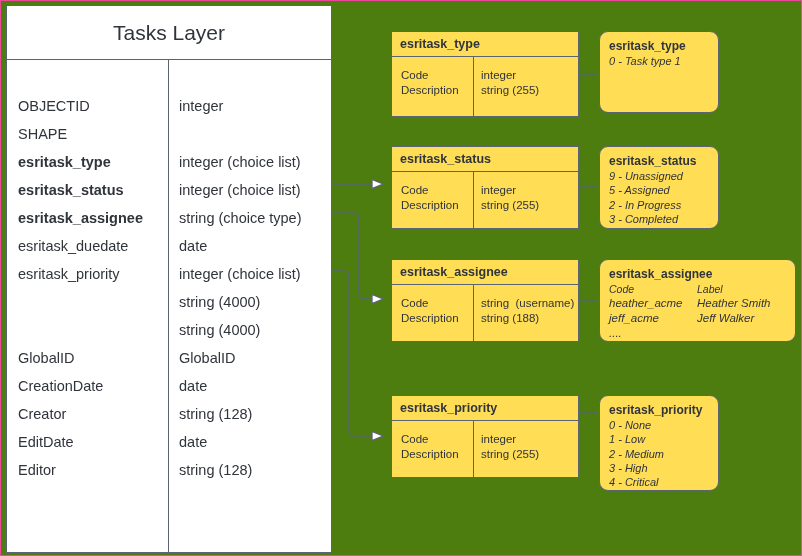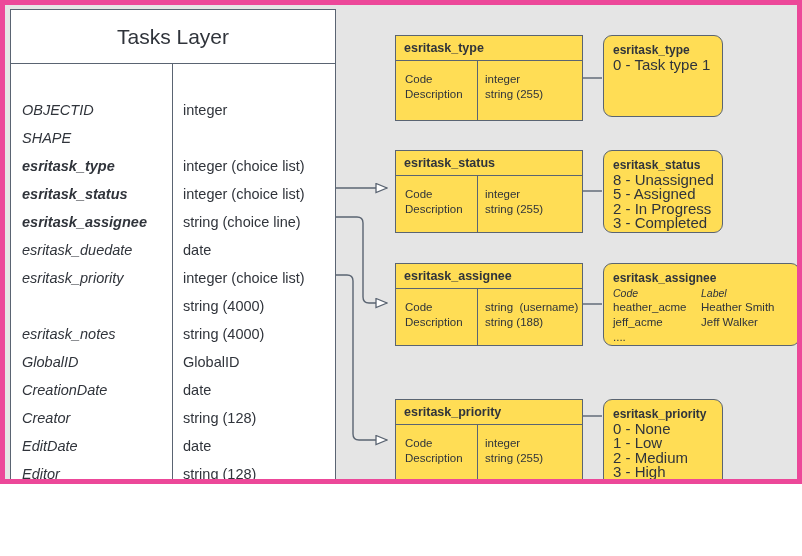--- a/index.html
+++ b/index.html
@@ -7,24 +7,24 @@
     padding: 0;
     background: #ffffff;
   }
   body {
     font-family: "Liberation Sans", sans-serif;
     color: #30343b;
   }
   #canvas {
     position: relative;
     width: 802px;
-    height: 484px;
-    background: #e5e5e5;
-    box-sizing: border-box;
-    border: 5px solid #ec4899;
+    height: 556px;
+    background: #4d7c0f;
+    box-sizing: border-box;
+    border: 1px solid #ec4899;
     overflow: hidden;
   }
 
   
   .layer-table {
     position: absolute;
     left: 5px;
     top: 4px;
     width: 326px;
     height: 548px;
@@ -61,21 +61,20 @@
   .field-row {
     height: 28px;
     line-height: 28px;
     position: relative;
     font-size: 14.5px;
   }
   .field-name {
     position: absolute;
     left: 11px;
     white-space: nowrap;
-    font-style: italic;
   }
   .field-type {
     position: absolute;
     left: 172px;
     white-space: nowrap;
   }
   .field-row.key .field-name { font-weight: bold; }
 
   
   .ybox {
@@ -123,37 +122,39 @@
     box-sizing: border-box;
     padding: 7px 9px;
   }
   .vbox-title {
     font-weight: bold;
     font-size: 12px;
     line-height: 15px;
     white-space: nowrap;
   }
   .vbox-line {
-    font-size: 15px;
+    font-size: 11px;
     line-height: 14.3px;
     white-space: nowrap;
+    font-style: italic;
   }
   .vbox-grid-head {
     font-size: 10.5px;
     font-style: italic;
     line-height: 14px;
     position: relative;
     height: 14px;
   }
   .vbox-grid-row {
     font-size: 11.5px;
     line-height: 14.8px;
     position: relative;
     height: 14.8px;
     white-space: nowrap;
+    font-style: italic;
   }
   .gcol-a { position: absolute; left: 0; }
   .gcol-b { position: absolute; left: 88px; }
 
   
   .conn {
     position: absolute;
     left: 0; top: 0;
     width: 802px; height: 556px;
     pointer-events: none;
@@ -199,35 +200,34 @@
         <div class="field-row key">
           <span class="field-name">esritask_type</span>
           <span class="field-type">integer (choice list)</span>
         </div>
         <div class="field-row key">
           <span class="field-name">esritask_status</span>
           <span class="field-type">integer (choice list)</span>
         </div>
         <div class="field-row key">
           <span class="field-name">esritask_assignee</span>
-          <span class="field-type">string (choice line)</span>
+          <span class="field-type">string (choice type)</span>
         </div>
         <div class="field-row">
           <span class="field-name">esritask_duedate</span>
           <span class="field-type">date</span>
         </div>
         <div class="field-row">
           <span class="field-name">esritask_priority</span>
           <span class="field-type">integer (choice list)</span>
         </div>
         <div class="field-row">
           <span class="field-type">string (4000)</span>
         </div>
         <div class="field-row">
-          <span class="field-name">esritask_notes</span>
           <span class="field-type">string (4000)</span>
         </div>
         <div class="field-row">
           <span class="field-name">GlobalID</span>
           <span class="field-type">GlobalID</span>
         </div>
         <div class="field-row">
           <span class="field-name">CreationDate</span>
           <span class="field-type">date</span>
         </div>
@@ -292,21 +292,21 @@
     </div>
   </div>
 
   <div class="vbox" style="left:598px; top:30px; width:120px; height:82px;">
     <div class="vbox-title">esritask_type</div>
     <div class="vbox-line">0 - Task type 1</div>
   </div>
 
   <div class="vbox" style="left:598px; top:145px; width:120px; height:83px;">
     <div class="vbox-title">esritask_status</div>
-    <div class="vbox-line">8 - Unassigned</div>
+    <div class="vbox-line">9 - Unassigned</div>
     <div class="vbox-line">5 - Assigned</div>
     <div class="vbox-line">2 - In Progress</div>
     <div class="vbox-line">3 - Completed</div>
   </div>
 
   <div class="vbox" style="left:598px; top:258px; width:197px; height:83px;">
     <div class="vbox-title">esritask_assignee</div>
     <div class="vbox-grid-head">
       <span class="gcol-a">Code</span>
       <span class="gcol-b">Label</span>

